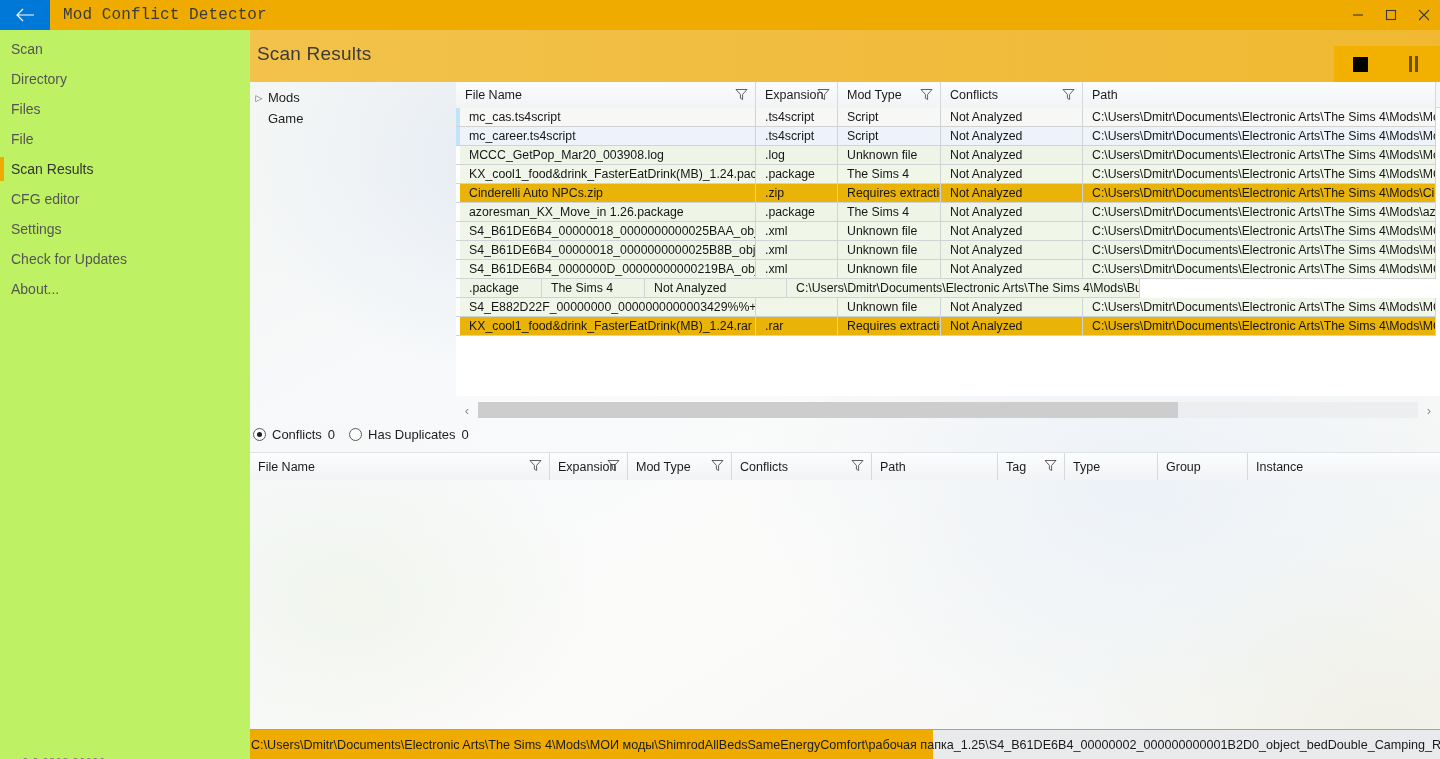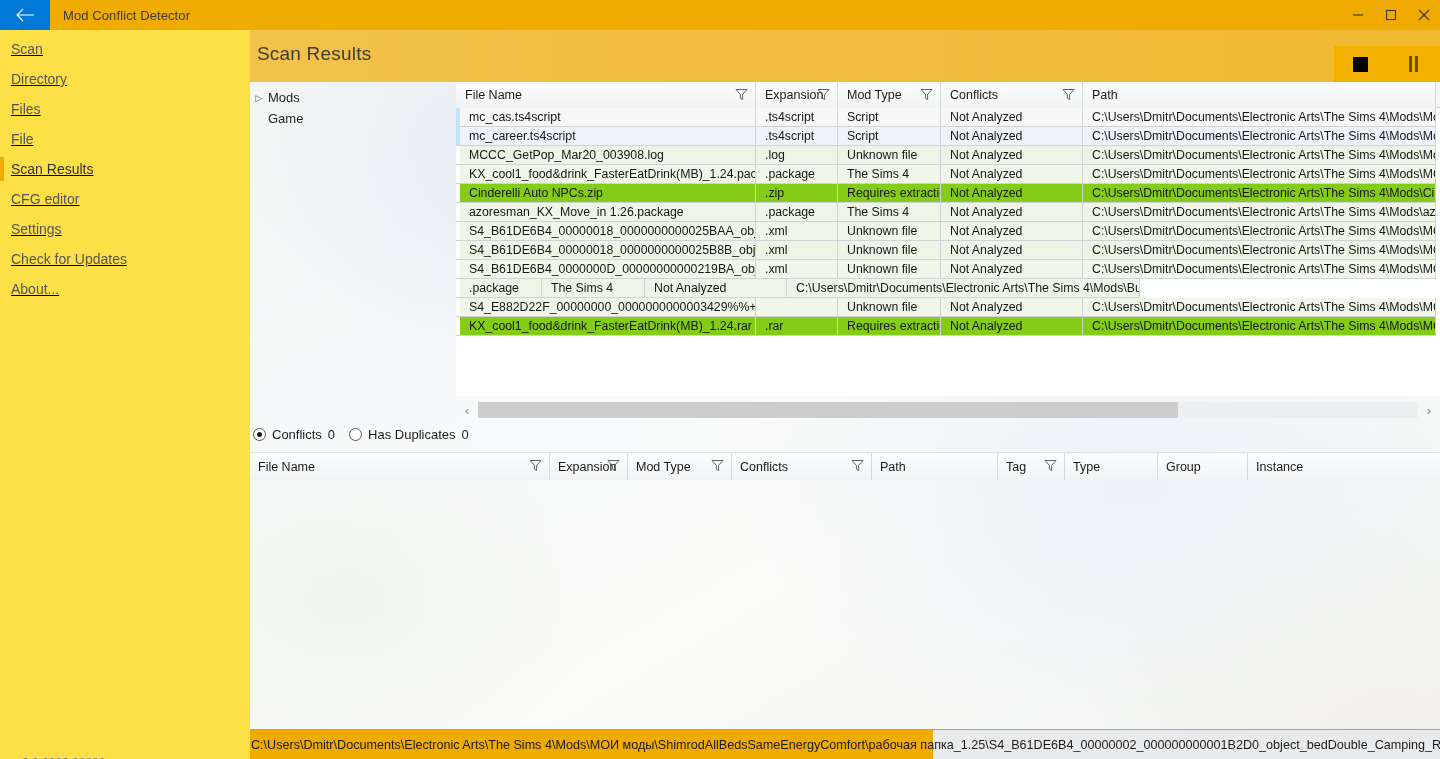--- a/index.html
+++ b/index.html
@@ -16,38 +16,38 @@
     position: absolute; left: 0; top: 0; width: 1440px; height: 30px;
     background: #f0ab00; display: flex; align-items: center;
   }
   .back-btn {
     width: 50px; height: 30px; background: #0078d7;
     display: flex; align-items: center; justify-content: center;
     cursor: pointer;
   }
   .back-btn svg { display: block; }
   .app-title {
-    margin-left: 13px; font-size: 13px; color: #3b3b3b;
+    margin-left: 13px; font-size: 16px; color: #3b3b3b;
     letter-spacing: .1px;
+    font-family: Liberation Mono, monospace;
   }
   .win-controls {
     margin-left: auto; display: flex; height: 30px;
   }
   .win-btn {
     width: 33px; height: 30px; display: flex;
     align-items: center; justify-content: center; cursor: pointer;
     color: #3a3a3a;
   }
   .win-btn svg { display:block; }
 
   
   .sidebar {
     position: absolute; left: 0; top: 30px; width: 250px; height: 729px;
-    background: #fde047;
-    text-decoration: underline;
+    background: #bef264;
   }
   .nav-item {
     position: relative; height: 30px; display: flex; align-items: center;
     padding-left: 11px; font-size: 14px; color: #555; cursor: pointer;
   }
   .nav-item.active { color: #333; }
   .nav-item.active::before {
     content: ""; position: absolute; left: 0; top: 3px;
     width: 4px; height: 24px; background: #f0ab00;
   }
@@ -133,21 +133,21 @@
     overflow: hidden; white-space: nowrap;
   }
   .grow .selbar {
     width: 4px; border-bottom: 1px solid #cfd3d6;
     background: transparent; flex: 0 0 4px;
   }
   .grow.sel .selbar { background: #bfe4fb; }
   
   .tint-green  .gc { background: #eef5e6; }
   .tint-green2 .gc { background: #f0f6e8; }
-  .tint-pink   .gc { background: #84cc16; }
+  .tint-pink   .gc { background: #eab308; }
   .tint-blue   .gc { background: #eef3fb; }
   .tint-white  .gc { background: #f7f7f6; }
 
   .hscroll {
     position: absolute; left: 206px; top: 366px; width: 984px; height: 28px;
     display: flex; align-items: center;
   }
   .hs-arrow {
     width: 22px; text-align: center; color: #8d8d8d; font-size: 13px;
     cursor: pointer; user-select: none;

